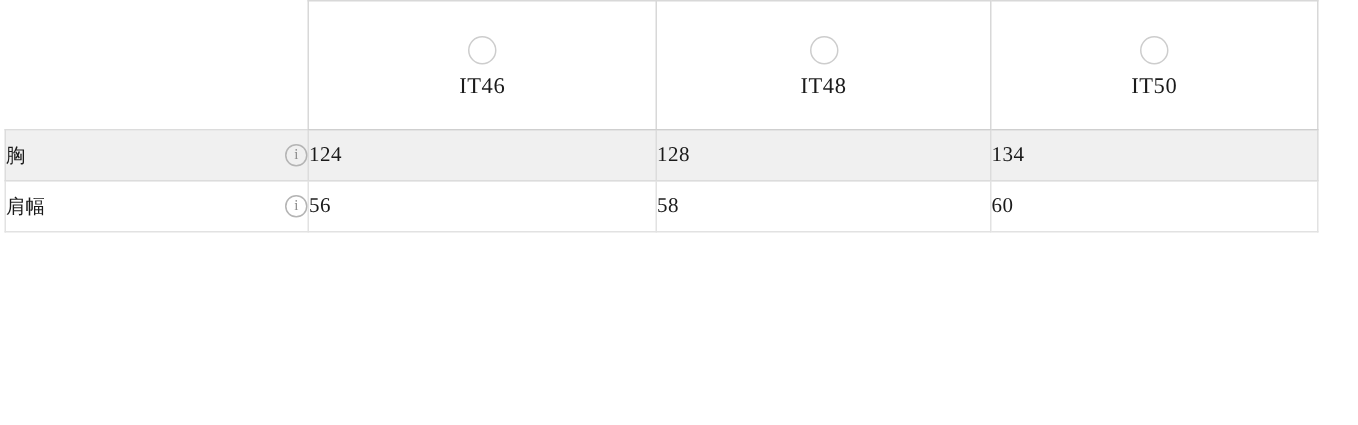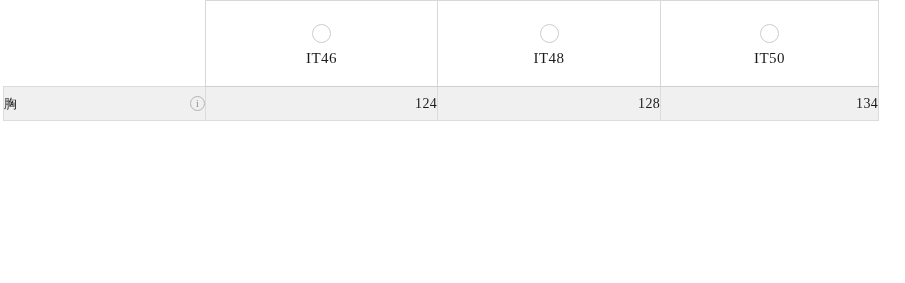--- a/index.html
+++ b/index.html
@@ -151,21 +151,21 @@
     font-family: "Liberation Serif", serif;
     font-size: 10px;
     line-height: 13px;
     text-align: center;
     box-sizing: border-box;
     cursor: pointer;
     flex: none;
   }
   .value-cell {
     border: 1px solid #e2e2e2;
-    text-align: right;
+    text-align: left;
     vertical-align: middle;
     font-family: "Liberation Serif", serif;
     font-size: 14px;
     color: #1a1a1a;
     letter-spacing: 0.3px;
   }
   tr.highlight .row-label,
   tr.highlight .value-cell {
     background: #f0f0f0;
     border-color: #dcdcdc;
@@ -219,16 +219,27 @@
         <td class="row-label">
           <div class="row-label-inner">
             <span class="measure-name">胸</span>
             <span class="info-icon">i</span>
           </div>
         </td>
         <td class="value-cell">124</td>
         <td class="value-cell">128</td>
         <td class="value-cell">134</td>
       </tr>
+      <tr>
+        <td class="row-label">
+          <div class="row-label-inner">
+            <span class="measure-name">肩幅</span>
+            <span class="info-icon">i</span>
+          </div>
+        </td>
+        <td class="value-cell">56</td>
+        <td class="value-cell">58</td>
+        <td class="value-cell">60</td>
+      </tr>
     </tbody>
   </table>
 
 </div>
 
 </body></html>

